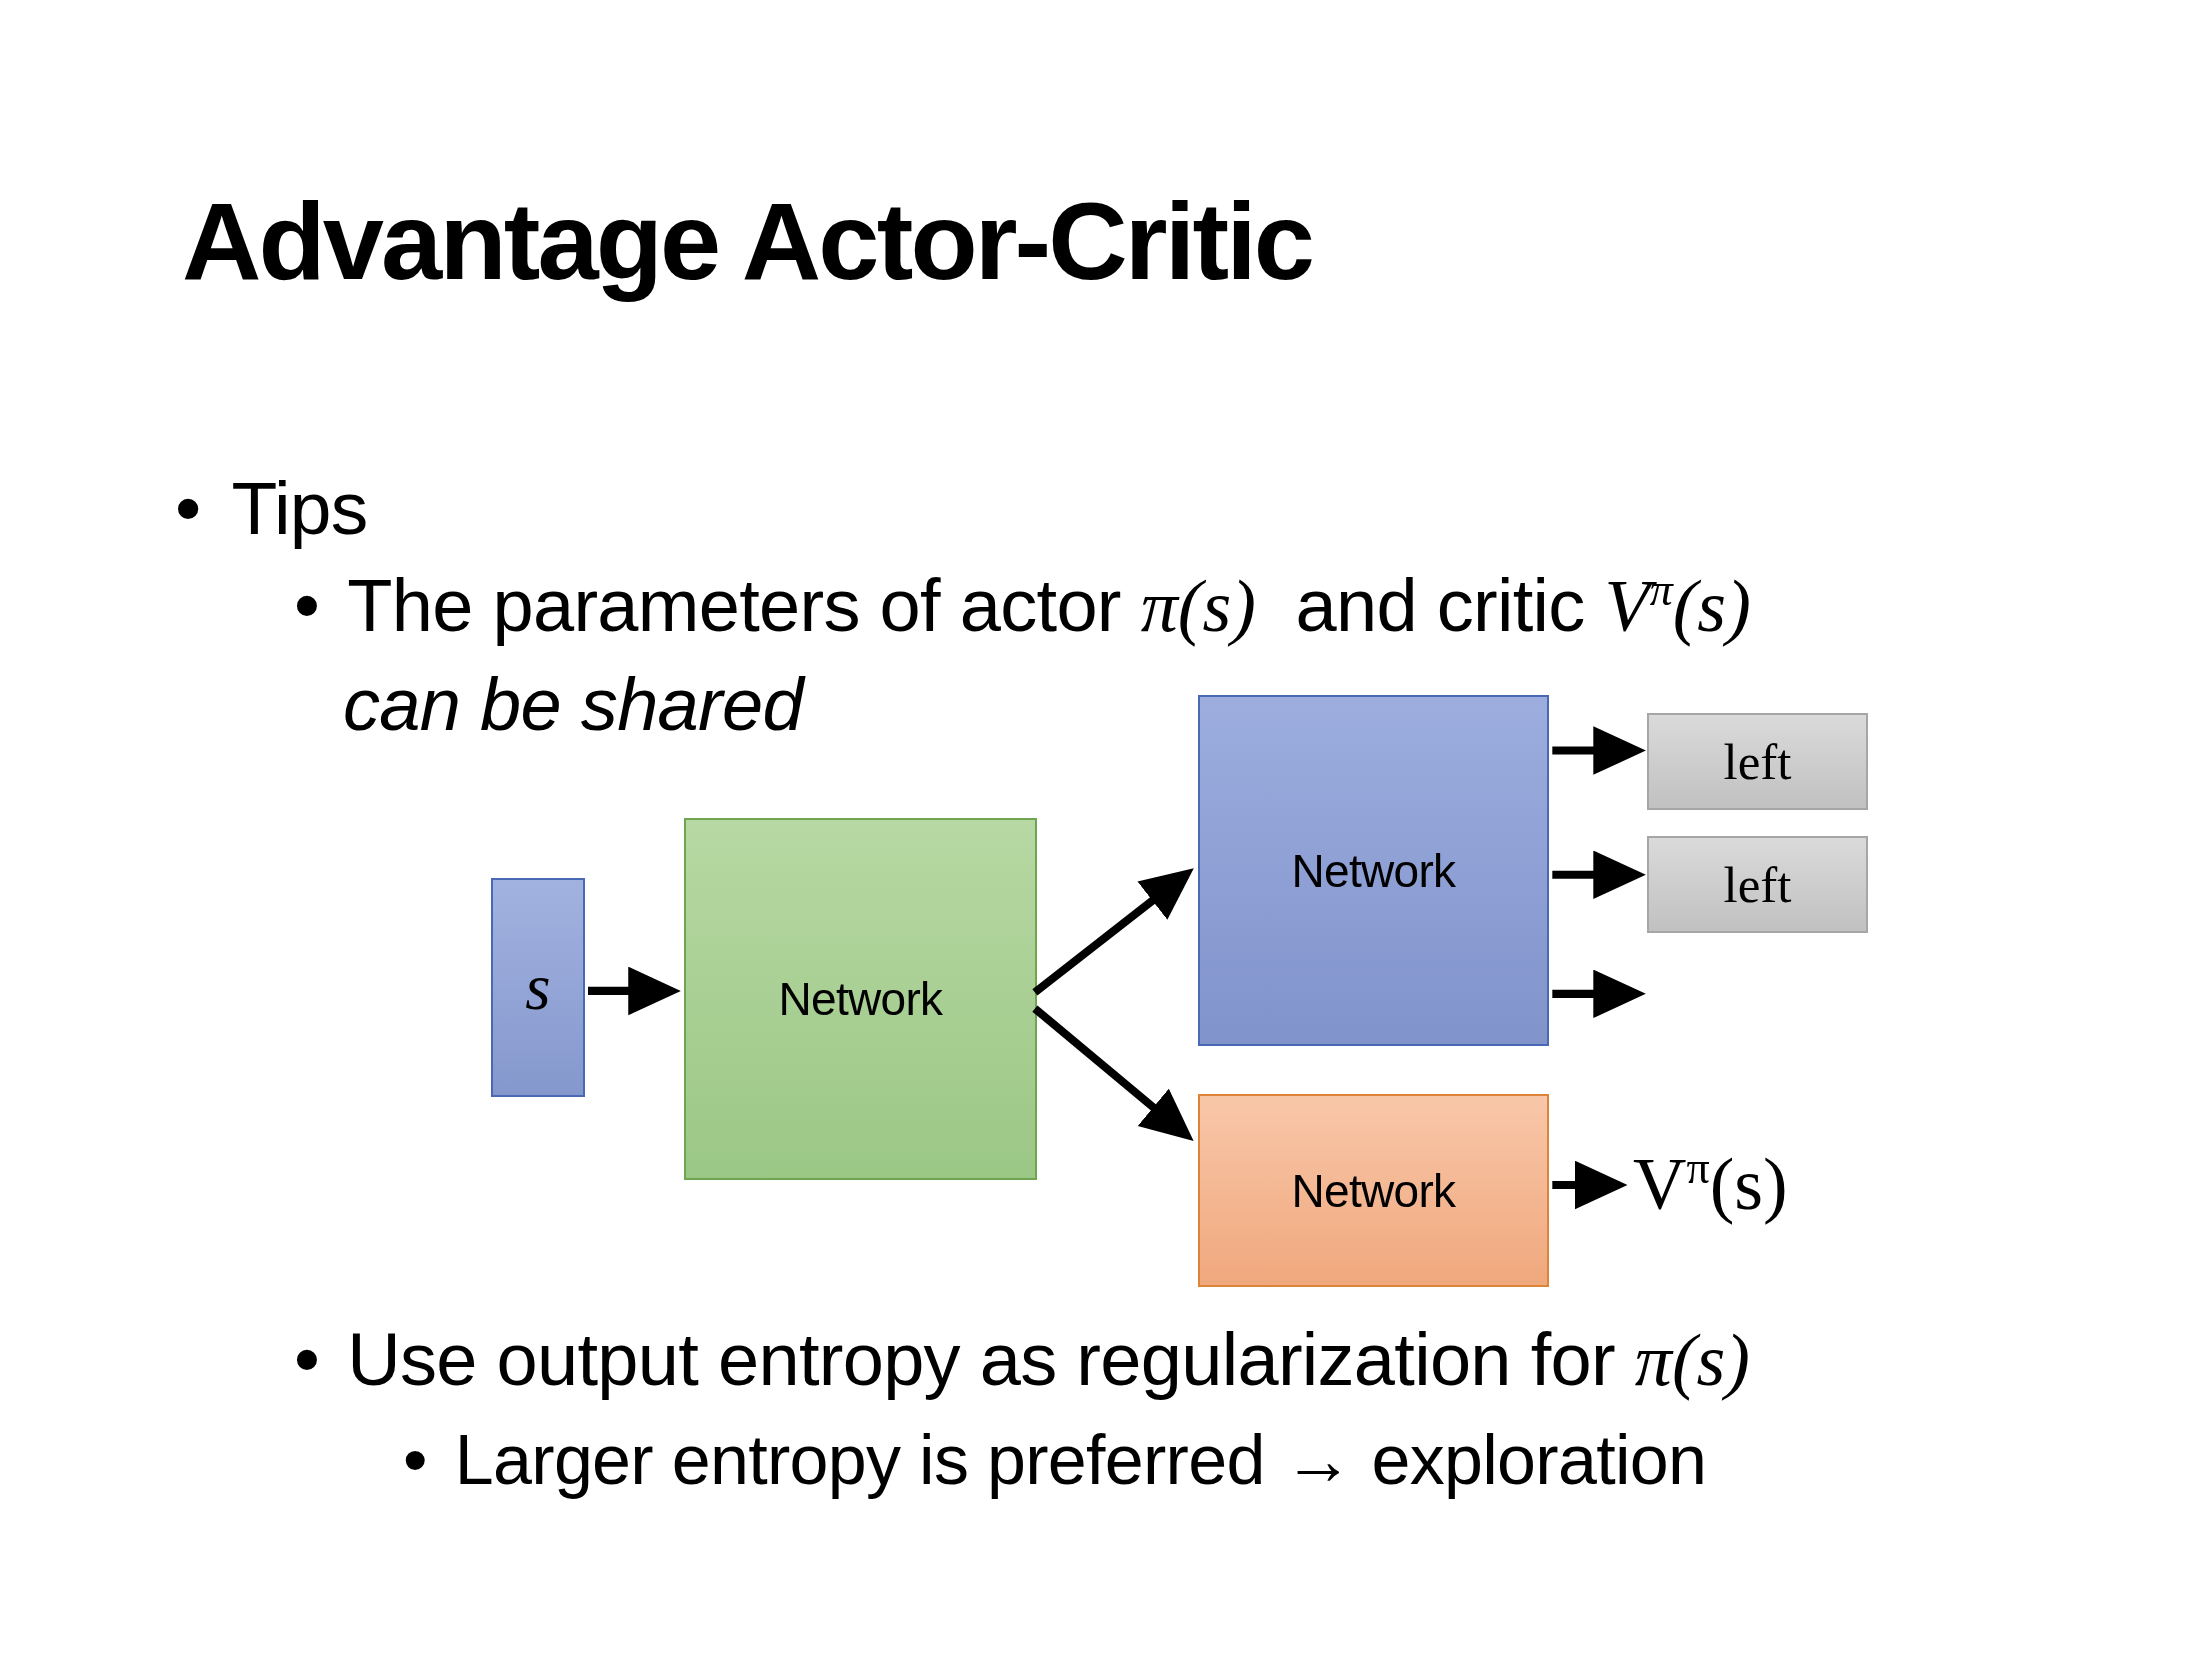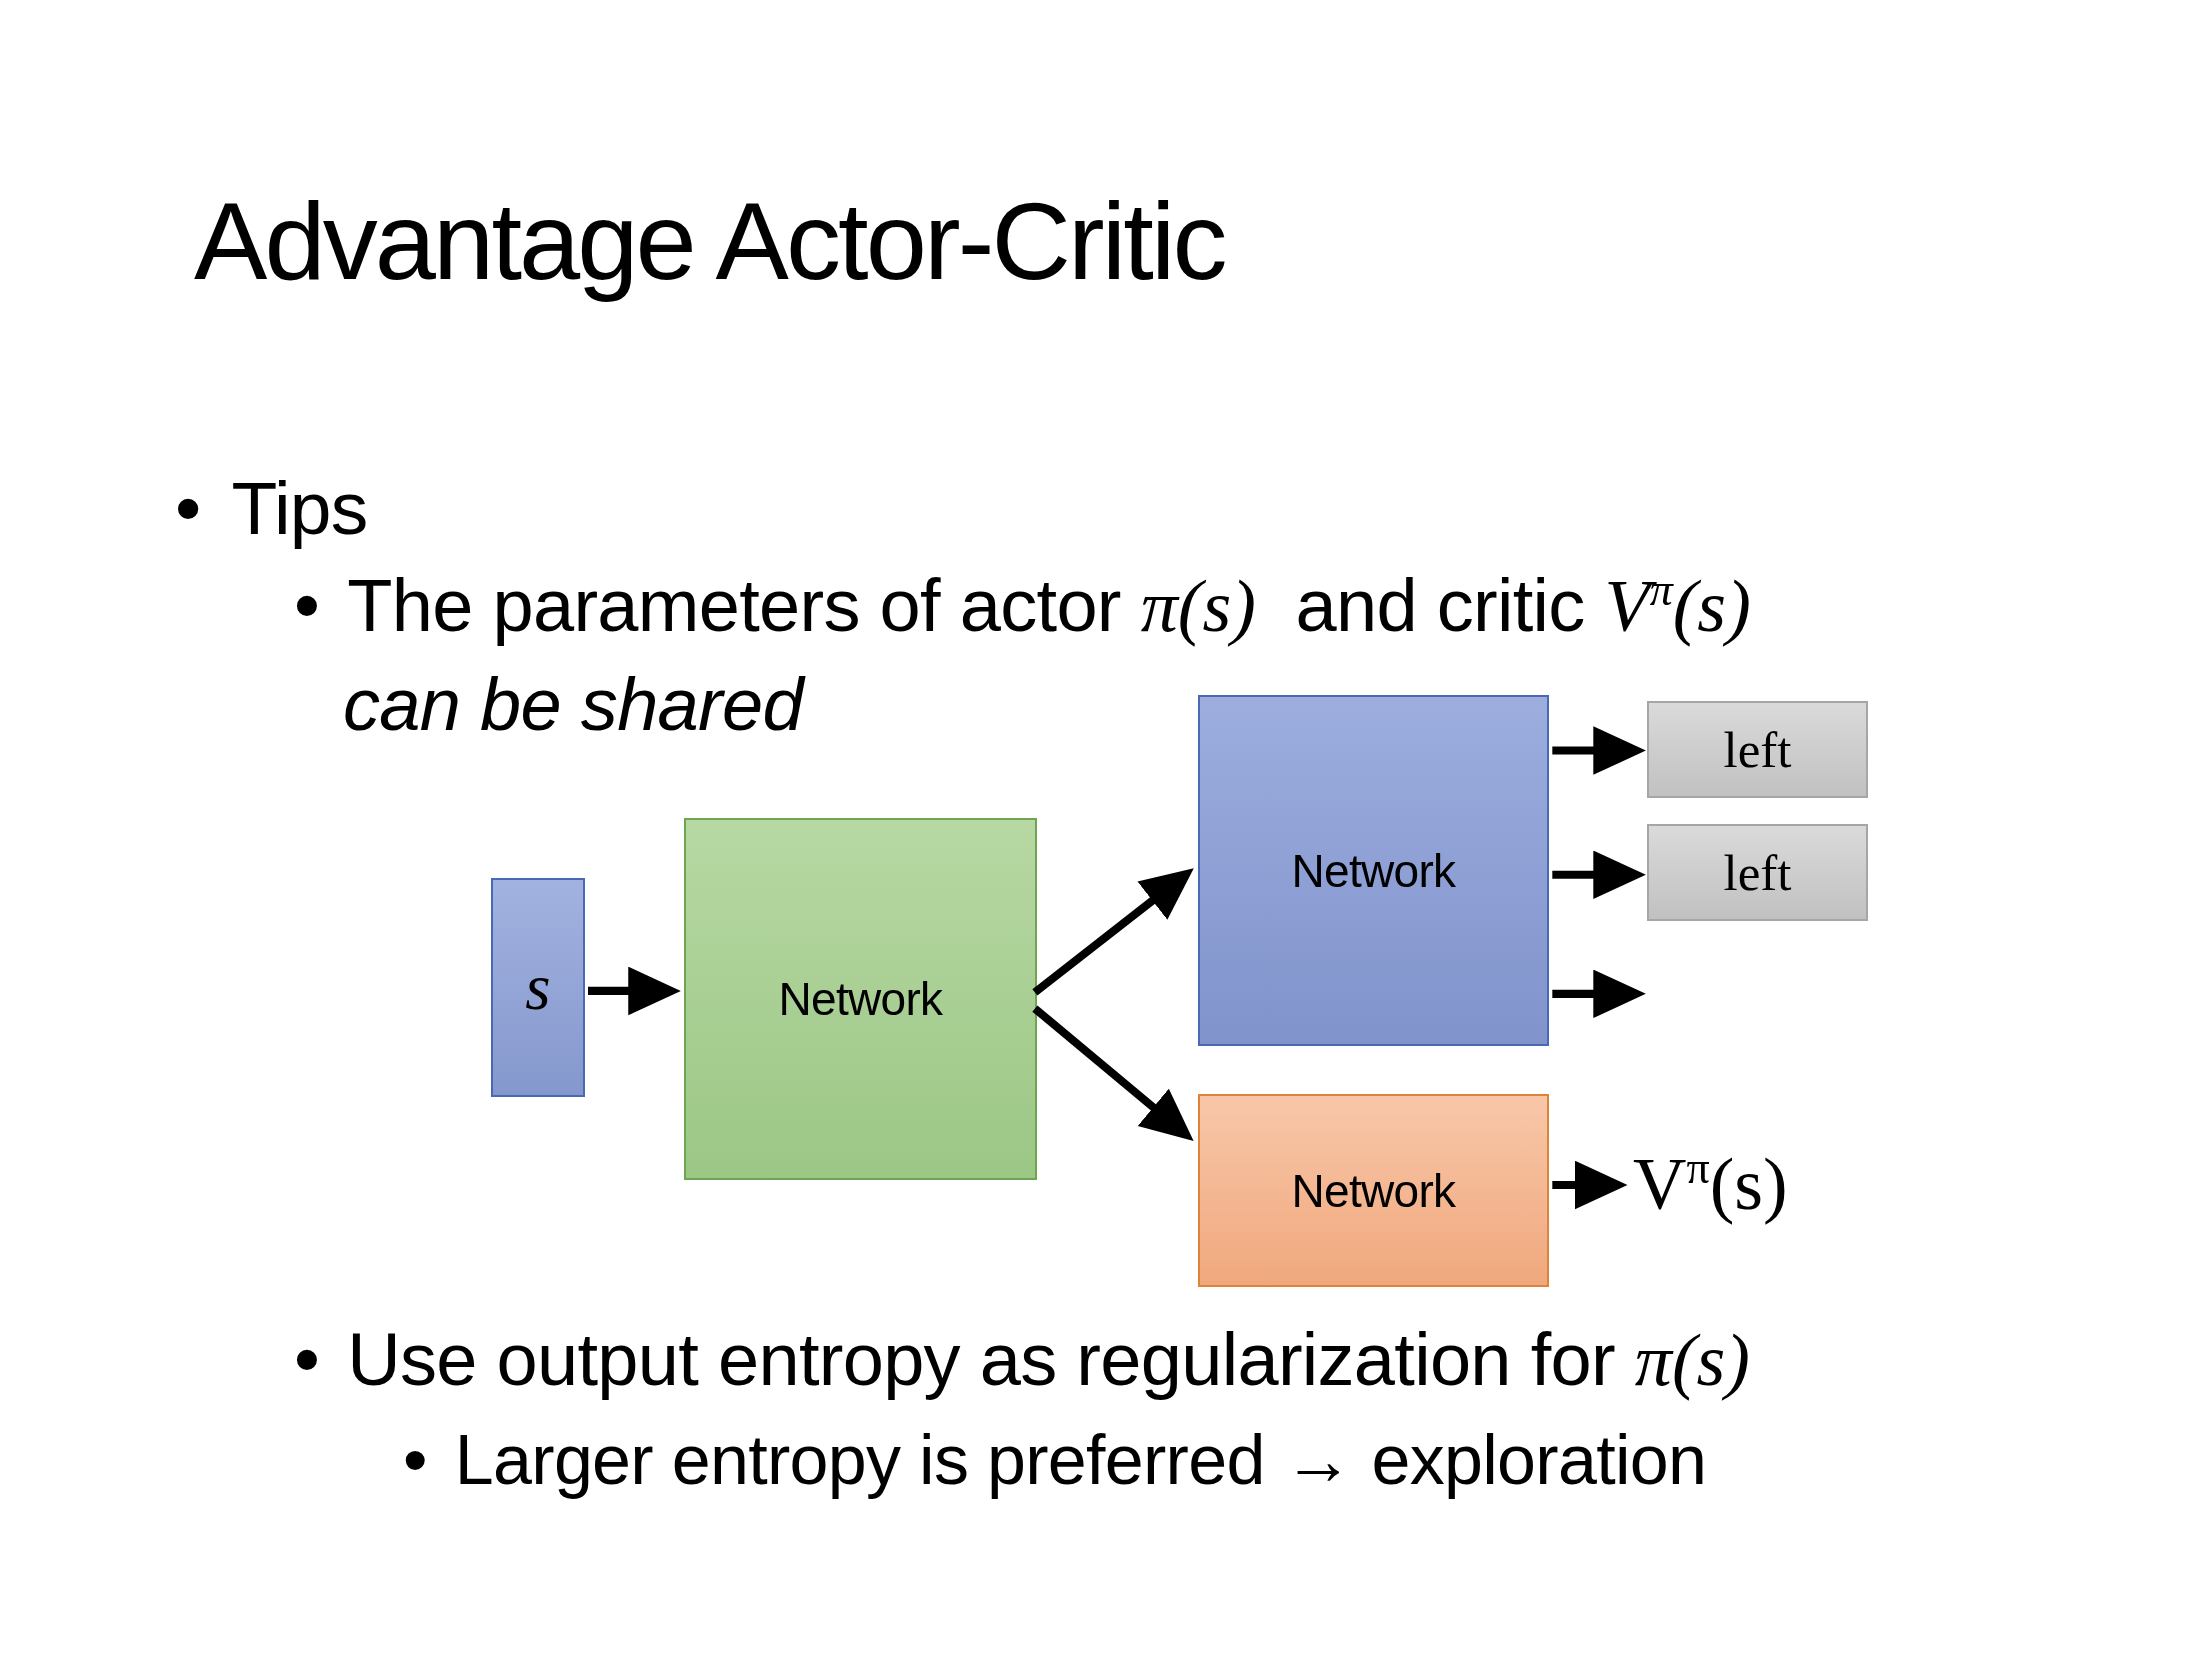--- a/index.html
+++ b/index.html
@@ -6,22 +6,22 @@
   .slide{
     position:relative;
     width:2205px;height:1654px;
     background:#ffffff;
     font-family:"Liberation Sans",sans-serif;
     color:#000000;
     overflow:hidden;
   }
   
   .title{
-    position:absolute;left:194px;top:175px;
-    font-size:110px;line-height:1.2;font-weight:400;
+    position:absolute;left:182px;top:175px;
+    font-size:110px;line-height:1.2;font-weight:700;
     letter-spacing:-2.9px;white-space:nowrap;
   }
   .bullet-row{position:absolute;display:flex;align-items:baseline;white-space:nowrap;}
   .dot{flex:0 0 auto;}
   .gap1{margin-right:31px;}
   .gap2{margin-right:28px;}
   .fs1{font-size:75px;line-height:1.25;letter-spacing:-0.7px;}
   .fs2{font-size:74px;line-height:1.25;letter-spacing:-0.7px;}
   .fs3{font-size:70px;line-height:1.25;letter-spacing:-0.7px;}
   .plainline{position:absolute;font-size:74px;line-height:1.25;letter-spacing:-0.7px;white-space:nowrap;font-style:italic;}
@@ -52,20 +52,21 @@
   .box-critic{
     left:1198px;top:1094px;width:351px;height:193px;
     background:linear-gradient(#f8c7a9,#f0a87d);
     border:2.2px solid #dd8439;
   }
   .net-label{font-size:46px;letter-spacing:-0.7px;}
   .box-action{
     left:1647px;width:221px;height:97px;
     background:linear-gradient(#dadada,#c1c1c1);
     border:2.2px solid #a6a6a6;
+    margin-top:12px;
   }
   .action-label{font-family:"Liberation Serif",serif;font-size:51px;}
   .value-out{
     position:absolute;left:1633px;top:1136px;
     font-family:"Liberation Serif",serif;
     font-size:74px;line-height:1.3;white-space:nowrap;
   }
   .value-out sup{font-size:0.62em;vertical-align:super;line-height:0;}
   .arrows{position:absolute;left:0;top:0;pointer-events:none;}
 </style>

